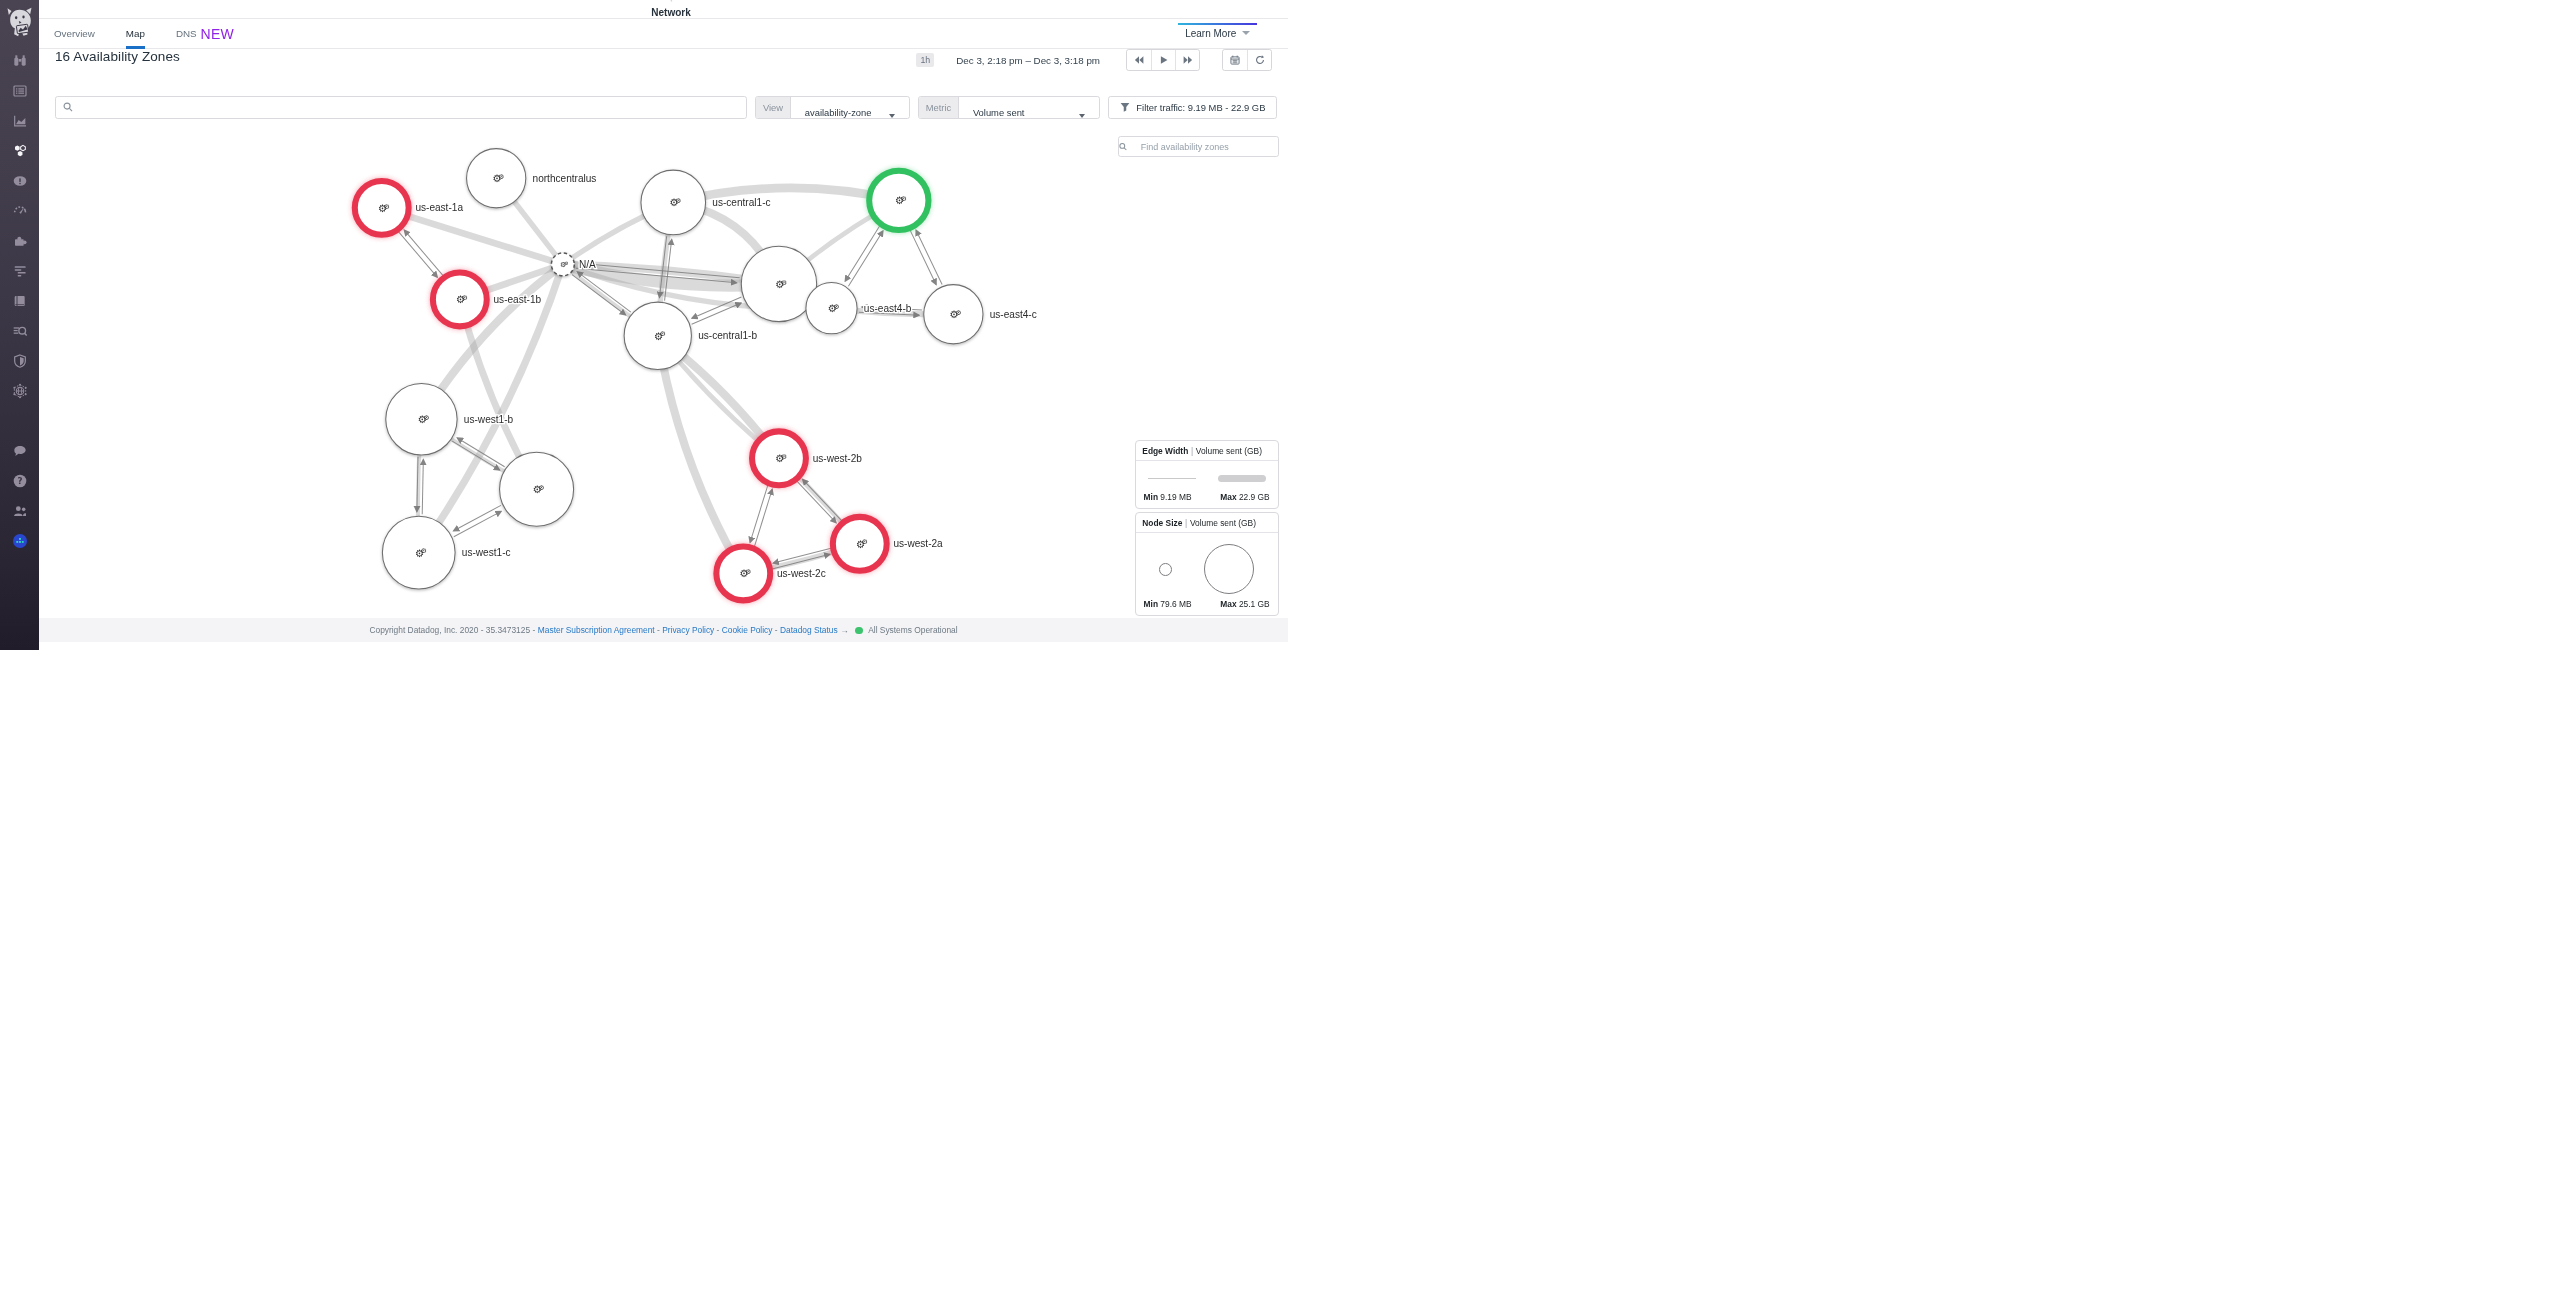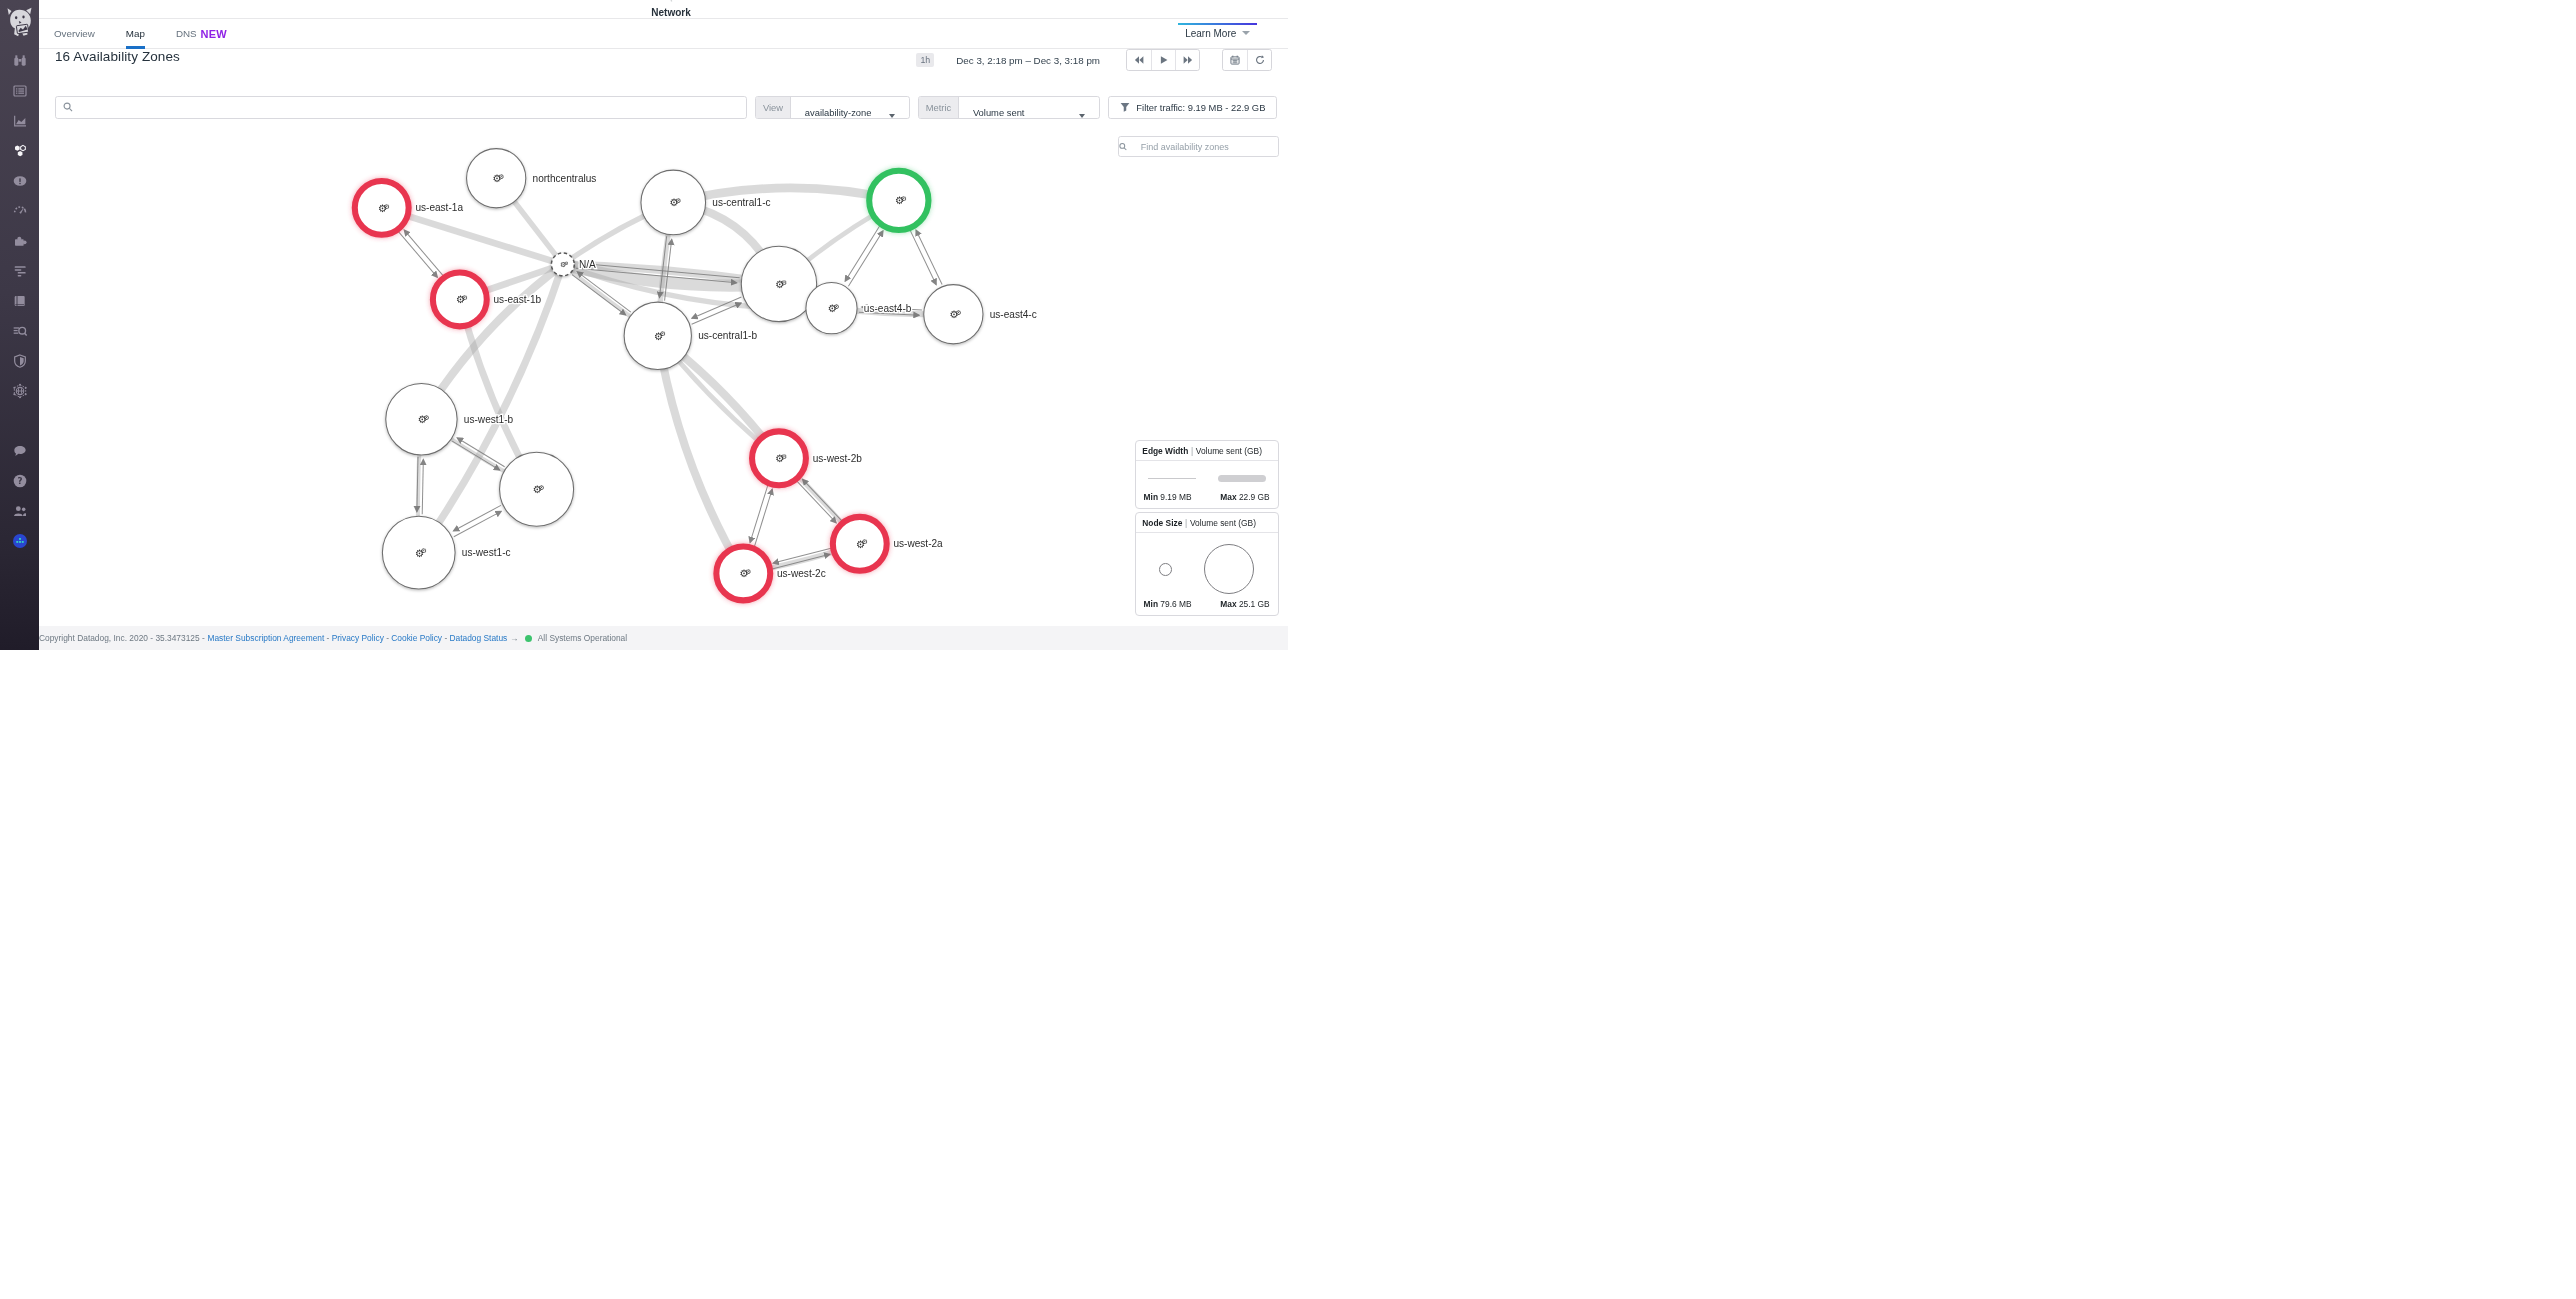--- a/index.html
+++ b/index.html
@@ -19,21 +19,21 @@
   
   #chrome { position:absolute; left:39px; top:0; right:0; background:#fff; z-index:20;}
   #titlebar { height:19px; display:flex; align-items:center; padding-left:15px; gap:5.4px;
     border-bottom:0.7px solid #e8e8ea;flex-direction:column;}
   #titlebar .t { font-size:10px; font-weight:bold; color:#27313b; }
   #tabsbar { height:30px; display:flex; align-items:center; padding-left:15px; gap:31px;
     border-bottom:0.7px solid #e8e8ea; position:relative;}
   .tab { font-size:9.8px; color:#66727e; cursor:pointer; height:30px; display:flex; align-items:center; position:relative;}
   .tab.active { color:#1e2a35; }
   .tab.active::after { content:""; position:absolute; left:0; right:0; bottom:0; height:2.7px; background:#1a70c7;}
-  .newbadge { color:#9023e6; font-weight:bold; font-size:11px; margin-left:4px; letter-spacing:0.2px;}
+  .newbadge { color:#9023e6; font-weight:normal; font-size:14px; margin-left:4px; letter-spacing:0.2px;}
   #learnmore { position:absolute; right:31px; top:4px; padding:4.7px 6.7px 4px; cursor:pointer;
     font-size:10px; color:#2b3844; display:flex; align-items:center; gap:6px;}
   #learnmore::before { content:""; position:absolute; top:0; left:0; right:0; height:2px;
     background:linear-gradient(90deg,#2fb5dd,#4635dd); }
   .caret { width:0; height:0; border-left:4px solid transparent; border-right:4px solid transparent;
     border-top:4.7px solid #9aa3ab; }
 
   #headrow { height:40px; display:flex; align-items:flex-start; padding:0 16px; }
   #headrow h1 { font-size:13.5px; font-weight:500; color:#26323d; letter-spacing:0.1px;}
   #headrow .right { margin-left:auto; display:flex; align-items:center; gap:22px; }
@@ -78,22 +78,22 @@
   .edge-demo { display:flex; align-items:center; justify-content:space-between; padding:6.7px 5.4px 9.4px;}
   .edge-thin { width:48px; height:0; border-top:1px solid #c9c9cc; }
   .edge-thick { width:48px; height:7.4px; border-radius:4px; background:#cfcfd2; }
   .lminmax { display:flex; justify-content:space-between; color:#1c2125; padding:0 1.3px;}
   .node-demo { display:flex; align-items:center; justify-content:space-around; height:59px;}
   .circ { border:1px solid #7e7e82; border-radius:50%; background:#fff;}
   .circ.small { width:12.8px; height:12.8px; }
   .circ.big { width:50px; height:50px; }
 
   
-  #footer { position:absolute; left:39px; right:0; bottom:0; height:23.6px; background:#f4f4f6;
-    display:flex; align-items:center; gap:2.7px; font-size:8.4px; color:#6e7983;}
+  #footer { position:absolute; left:39px; right:0; bottom:8px; height:23.6px; background:#f4f4f6;
+    display:flex; align-items:center; justify-content:center; gap:2.7px; font-size:8.4px; color:#6e7983;}
   #footer a { color:#2779c6; text-decoration:none; cursor:pointer;}
   .statusdot { width:7.4px; height:7.4px; border-radius:50%; background:#3cc36d; display:inline-block; margin:0 2.7px 0 4px;}
 
   svg text.nlabel { font-family:"Liberation Sans",sans-serif; font-size:15px; fill:#2d2d2d;
     paint-order:stroke; stroke:#ffffff; stroke-width:4px; }
   svg text.gear { font-family:"DejaVu Sans",sans-serif; fill:#343434; }
 </style>
 </head>
 <body>
 

